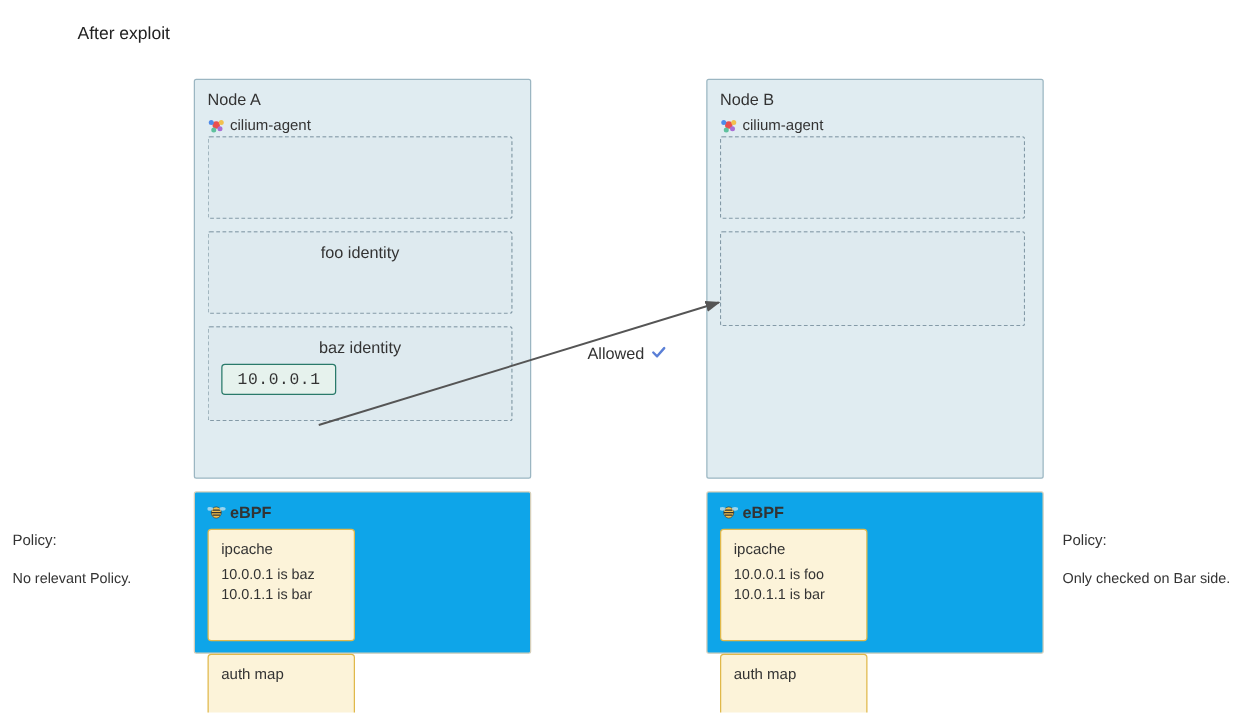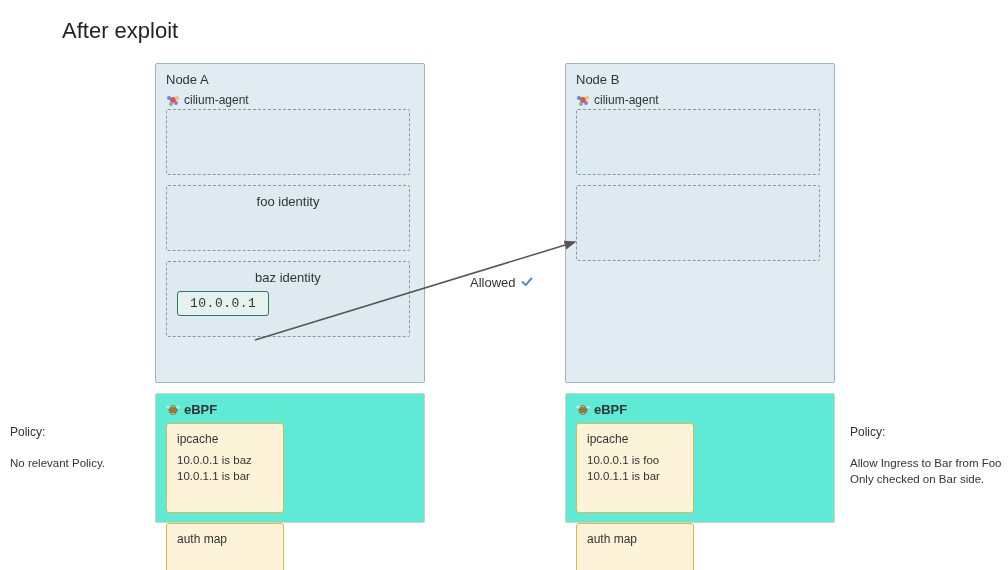--- a/index.html
+++ b/index.html
@@ -9,21 +9,21 @@
   width: 1008px;
   height: 570px;
   position: relative;
   font-size: 13px;
   color: #333;
 }
 .title {
   position: absolute;
   top: 18px;
   left: 62px;
-  font-size: 22px;
+  font-size: 14px;
   font-weight: 400;
   color: #222;
 }
 .node-box {
   position: absolute;
   width: 270px;
   height: 320px;
   background: #e0ecf1;
   border: 1px solid #9bb6c2;
   border-radius: 2px;
@@ -66,21 +66,21 @@
   border-radius: 3px;
   padding: 4px 12px;
   font-size: 13px;
   font-family: "Courier New", monospace;
   letter-spacing: 0.5px;
 }
 .ebpf-box {
   position: absolute;
   width: 270px;
   height: 130px;
-  background: #5eead4;
+  background: #0ea5e9;
   border: 1px solid #d6cfb9;
   border-radius: 2px;
   padding: 8px 10px;
 }
 .ebpf-title {
   font-weight: 600;
   font-size: 13px;
   display: flex;
   align-items: center;
   gap: 3px;
@@ -233,21 +233,20 @@
       <div class="cache-title">auth map</div>
     </div>
   </div>
 </div>
 
 <div class="policy-label" style="top:425px; left:10px;">Policy:</div>
 <div class="policy-text" style="top:455px; left:10px;">No relevant Policy.</div>
 
 <div class="policy-label" style="top:425px; left:850px;">Policy:</div>
 <div class="policy-text" style="top:455px; left:850px; width:155px;">
-  <div>Allow Ingress to Bar from Foo</div>
   <div>Only checked on Bar side.</div>
 </div>
 
 <svg class="arrow-svg" width="1008" height="570">
   <defs>
     <marker id="arrowhead" markerWidth="8" markerHeight="8" refX="7" refY="3" orient="auto">
       <polygon points="0 0, 8 3, 0 6" fill="#555"></polygon>
     </marker>
   </defs>
   <line x1="255" y1="340" x2="575" y2="242" stroke="#555" stroke-width="1.5" marker-end="url(#arrowhead)"></line>

